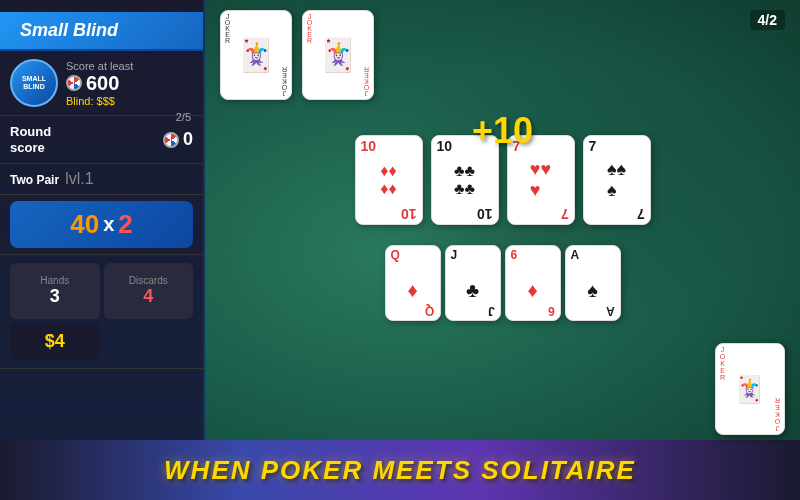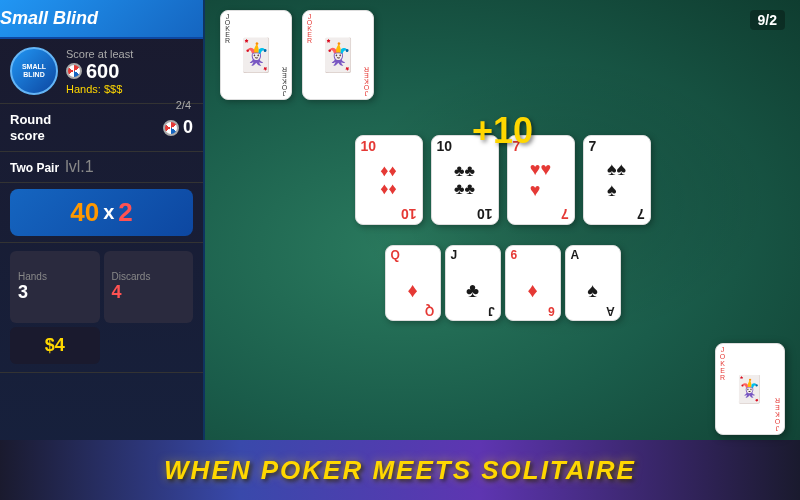--- a/index.html
+++ b/index.html
@@ -37,22 +37,23 @@
       background: linear-gradient(180deg, #1a1a2e 0%, #16213e 100%);
       border-right: 2px solid #0f3460;
       display: flex;
       flex-direction: column;
       z-index: 10;
     }
 
     
     .blind-header {
       background: linear-gradient(135deg, #2196F3, #1565C0);
-      padding: 8px 0;
+      padding: 8px 20px;
       border-bottom: 2px solid #0d47a1;
+      margin-top: 12px;
     }
     .blind-header-title {
       color: white;
       font-size: 18px;
       font-weight: bold;
       font-style: italic;
     }
 
     
     .score-section {
@@ -200,21 +201,22 @@
     }
     .hands-discards {
       display: grid;
       grid-template-columns: 1fr 1fr;
       gap: 4px;
       grid-column: 1 / -1;
     }
     .stat-box {
       background: #2a2a3e;
       border-radius: 6px;
-      padding: 20px 8px;
+      padding: 12px 8px;
+      text-align: center;
     }
     .stat-label {
       color: #888;
       font-size: 10px;
     }
     .stat-value {
       color: white;
       font-size: 18px;
       font-weight: bold;
     }
@@ -450,23 +452,23 @@
   <div class="score-section" style="position:relative;">
     <div class="small-blind-badge">
       <span class="badge-text">SMALL<br>BLIND</span>
     </div>
     <div class="score-info">
       <span class="score-at-least">Score at least</span>
       <div class="score-value">
         <div class="chip-icon"></div>
         <span>600</span>
       </div>
-      <span class="reward-text">Hands: $$$</span>
-    </div>
-    <span class="progress-text">2/4</span>
+      <span class="reward-text">Blind: $$$</span>
+    </div>
+    <span class="progress-text">2/5</span>
   </div>
 
   <div class="round-score">
     <span class="round-score-label">Round<br>score</span>
     <div class="round-score-value">
       <div class="chip-icon"></div>
       <span>0</span>
     </div>
   </div>
 
@@ -515,21 +517,21 @@
         <div style="font-size:32px;">🃏</div>
         <div style="position:absolute;bottom:2px;right:3px;font-size:7px;color:#333;writing-mode:vertical-rl;text-orientation:upright;letter-spacing:-1px;transform:rotate(180deg);">JOKER</div>
       </div>
 
       <div class="card joker-card">
         <div style="position:absolute;top:2px;left:3px;font-size:7px;color:#e53935;writing-mode:vertical-rl;text-orientation:upright;letter-spacing:-1px;">JOKER</div>
         <div style="font-size:32px;">🃏</div>
         <div style="position:absolute;bottom:2px;right:3px;font-size:7px;color:#e53935;writing-mode:vertical-rl;text-orientation:upright;letter-spacing:-1px;transform:rotate(180deg);">JOKER</div>
       </div>
     </div>
-    <span class="progress-counter">9/2</span>
+    <span class="progress-counter">4/2</span>
   </div>
 
   <div class="score-popup">+10</div>
 
   <div class="play-area">
 
     <div class="card play-card">
       <span class="card-rank suit-diamond">10</span>
       <div class="card-center">
         <span class="suit-diamond" style="font-size:16px;">♦♦<br>♦♦</span>

